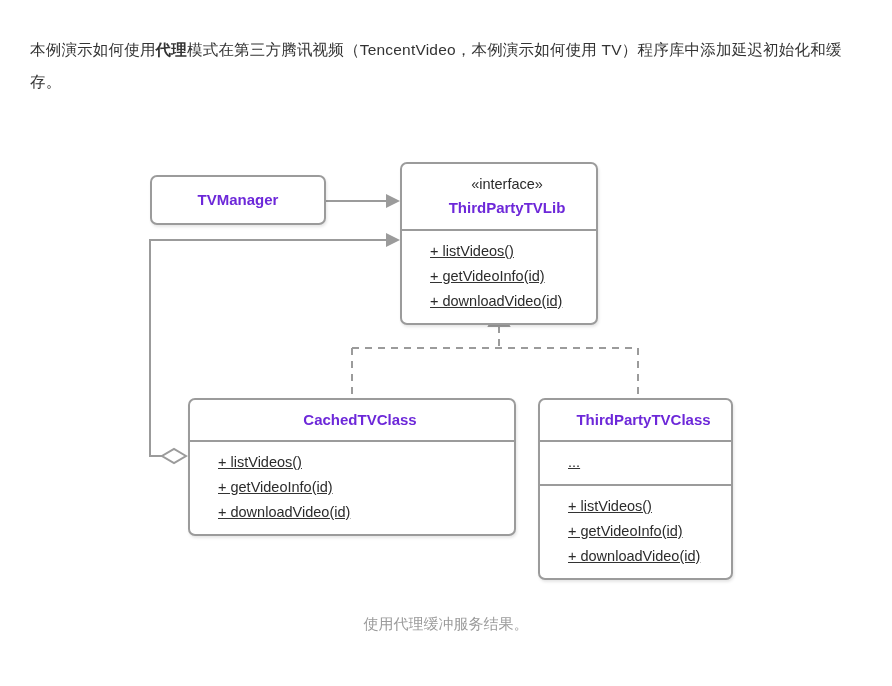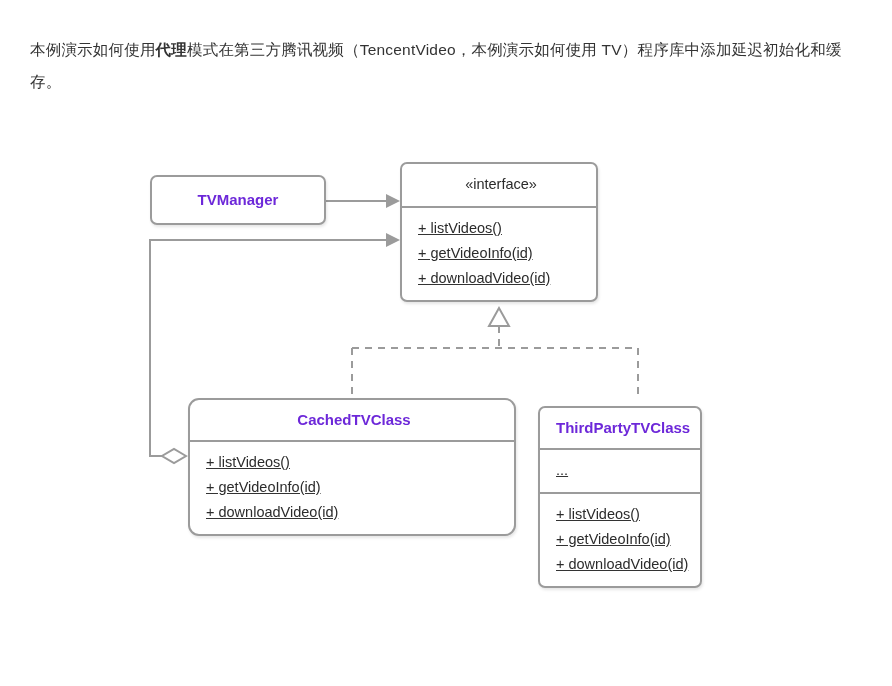--- a/index.html
+++ b/index.html
@@ -49,21 +49,21 @@
   .uml {
     position: absolute;
     box-sizing: border-box;
     background: #ffffff;
     border: 2px solid #9b9b9b;
     border-radius: 7px;
     box-shadow: 1px 2px 3px rgba(0,0,0,0.10);
   }
   .uml .sect {
     box-sizing: border-box;
-    padding: 8px 12px 9px 16px;
+    padding: 8px 12px 9px 28px;
   }
   .uml .sect + .sect {
     border-top: 2px solid #9b9b9b;
     text-decoration: underline;
   }
   .uml .title {
     text-align: center;
     font-weight: bold;
     font-size: 15px;
     color: #6d28d9;
@@ -96,26 +96,25 @@
     width: 198px;
   }
   #thirdpartytvlib .head {
     padding-top: 9px;
     padding-bottom: 10px;
   }
   #cachedtvclass {
     left: 188px;
     top: 258px;
     width: 328px;
-    border-radius: 11px;
   }
   #thirdpartytvclass {
     left: 538px;
-    top: 266px;
-    width: 164px;
+    top: 258px;
+    width: 195px;
   }
   .caption {
     position: absolute;
     left: 0;
     top: 615px;
     width: 892px;
     text-align: center;
     font-size: 15px;
     color: #9b9b9b;
   }
@@ -147,20 +146,21 @@
 
     <div class="uml" id="tvmanager">
       <div class="sect">
         <div class="title">TVManager</div>
       </div>
     </div>
 
     <div class="uml" id="thirdpartytvlib">
       <div class="sect head">
         <div class="stereo">«interface»</div>
+        <div class="title">ThirdPartyTVLib</div>
       </div>
       <div class="sect">
         <div class="member">+ listVideos()</div>
         <div class="member">+ getVideoInfo(id)</div>
         <div class="member">+ downloadVideo(id)</div>
       </div>
     </div>
 
     <div class="uml" id="cachedtvclass">
       <div class="sect">
@@ -182,14 +182,15 @@
       </div>
       <div class="sect">
         <div class="member">+ listVideos()</div>
         <div class="member">+ getVideoInfo(id)</div>
         <div class="member">+ downloadVideo(id)</div>
       </div>
     </div>
 
   </div>
 
+  <div class="caption">使用代理缓冲服务结果。</div>
 
 </div>
 
 </body></html>

